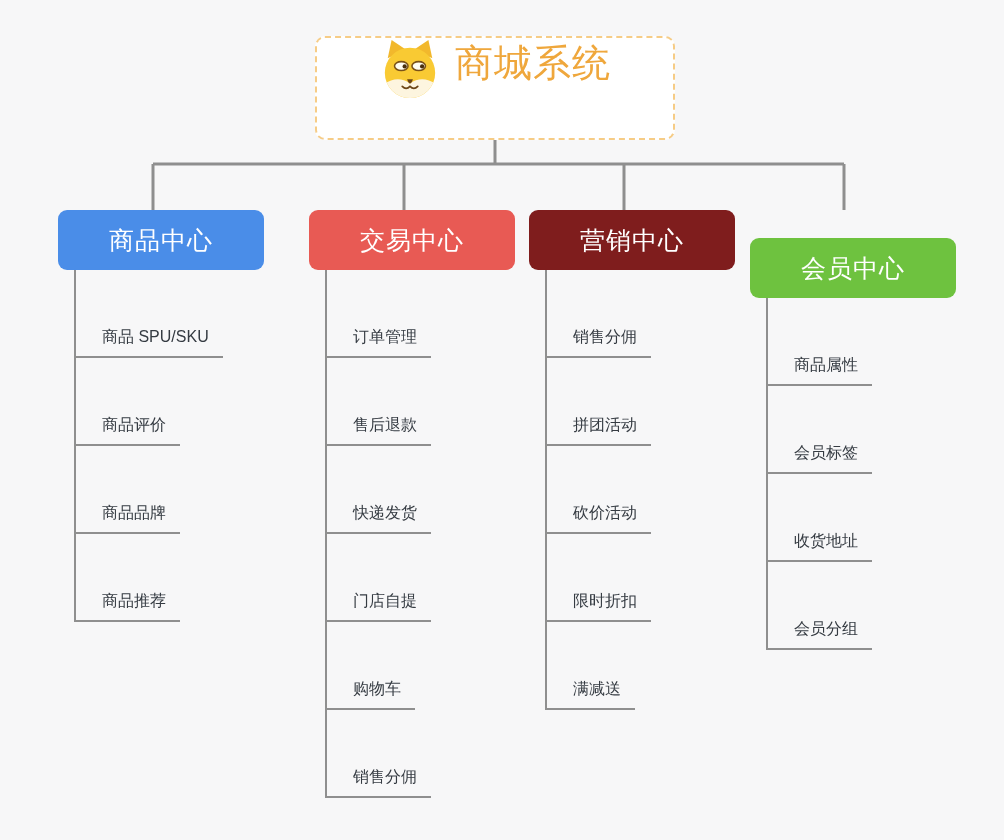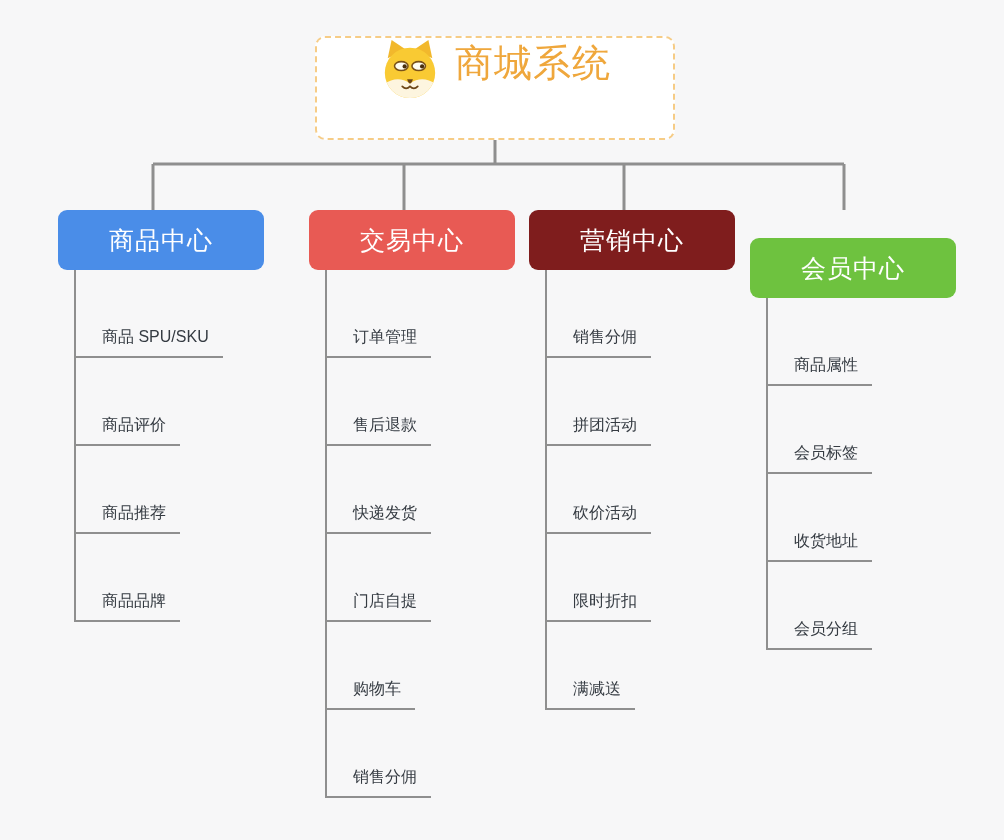--- a/index.html
+++ b/index.html
@@ -117,25 +117,25 @@
       <span>商品中心</span>
     </div>
     <div class="leaf-list">
       <div class="leaf-item">
           <span class="leaf-label">商品 SPU/SKU</span>
         </div>
       <div class="leaf-item">
           <span class="leaf-label">商品评价</span>
         </div>
       <div class="leaf-item">
+          <span class="leaf-label">商品品牌</span>
+        </div>
+      <div class="leaf-item">
           <span class="leaf-label">商品推荐</span>
         </div>
-      <div class="leaf-item">
-          <span class="leaf-label">商品品牌</span>
-        </div>
     </div>
   </div>
 
   <div class="branch b2">
     <div class="branch-header">
       <span>交易中心</span>
     </div>
     <div class="leaf-list">
       <div class="leaf-item">
           <span class="leaf-label">订单管理</span>

